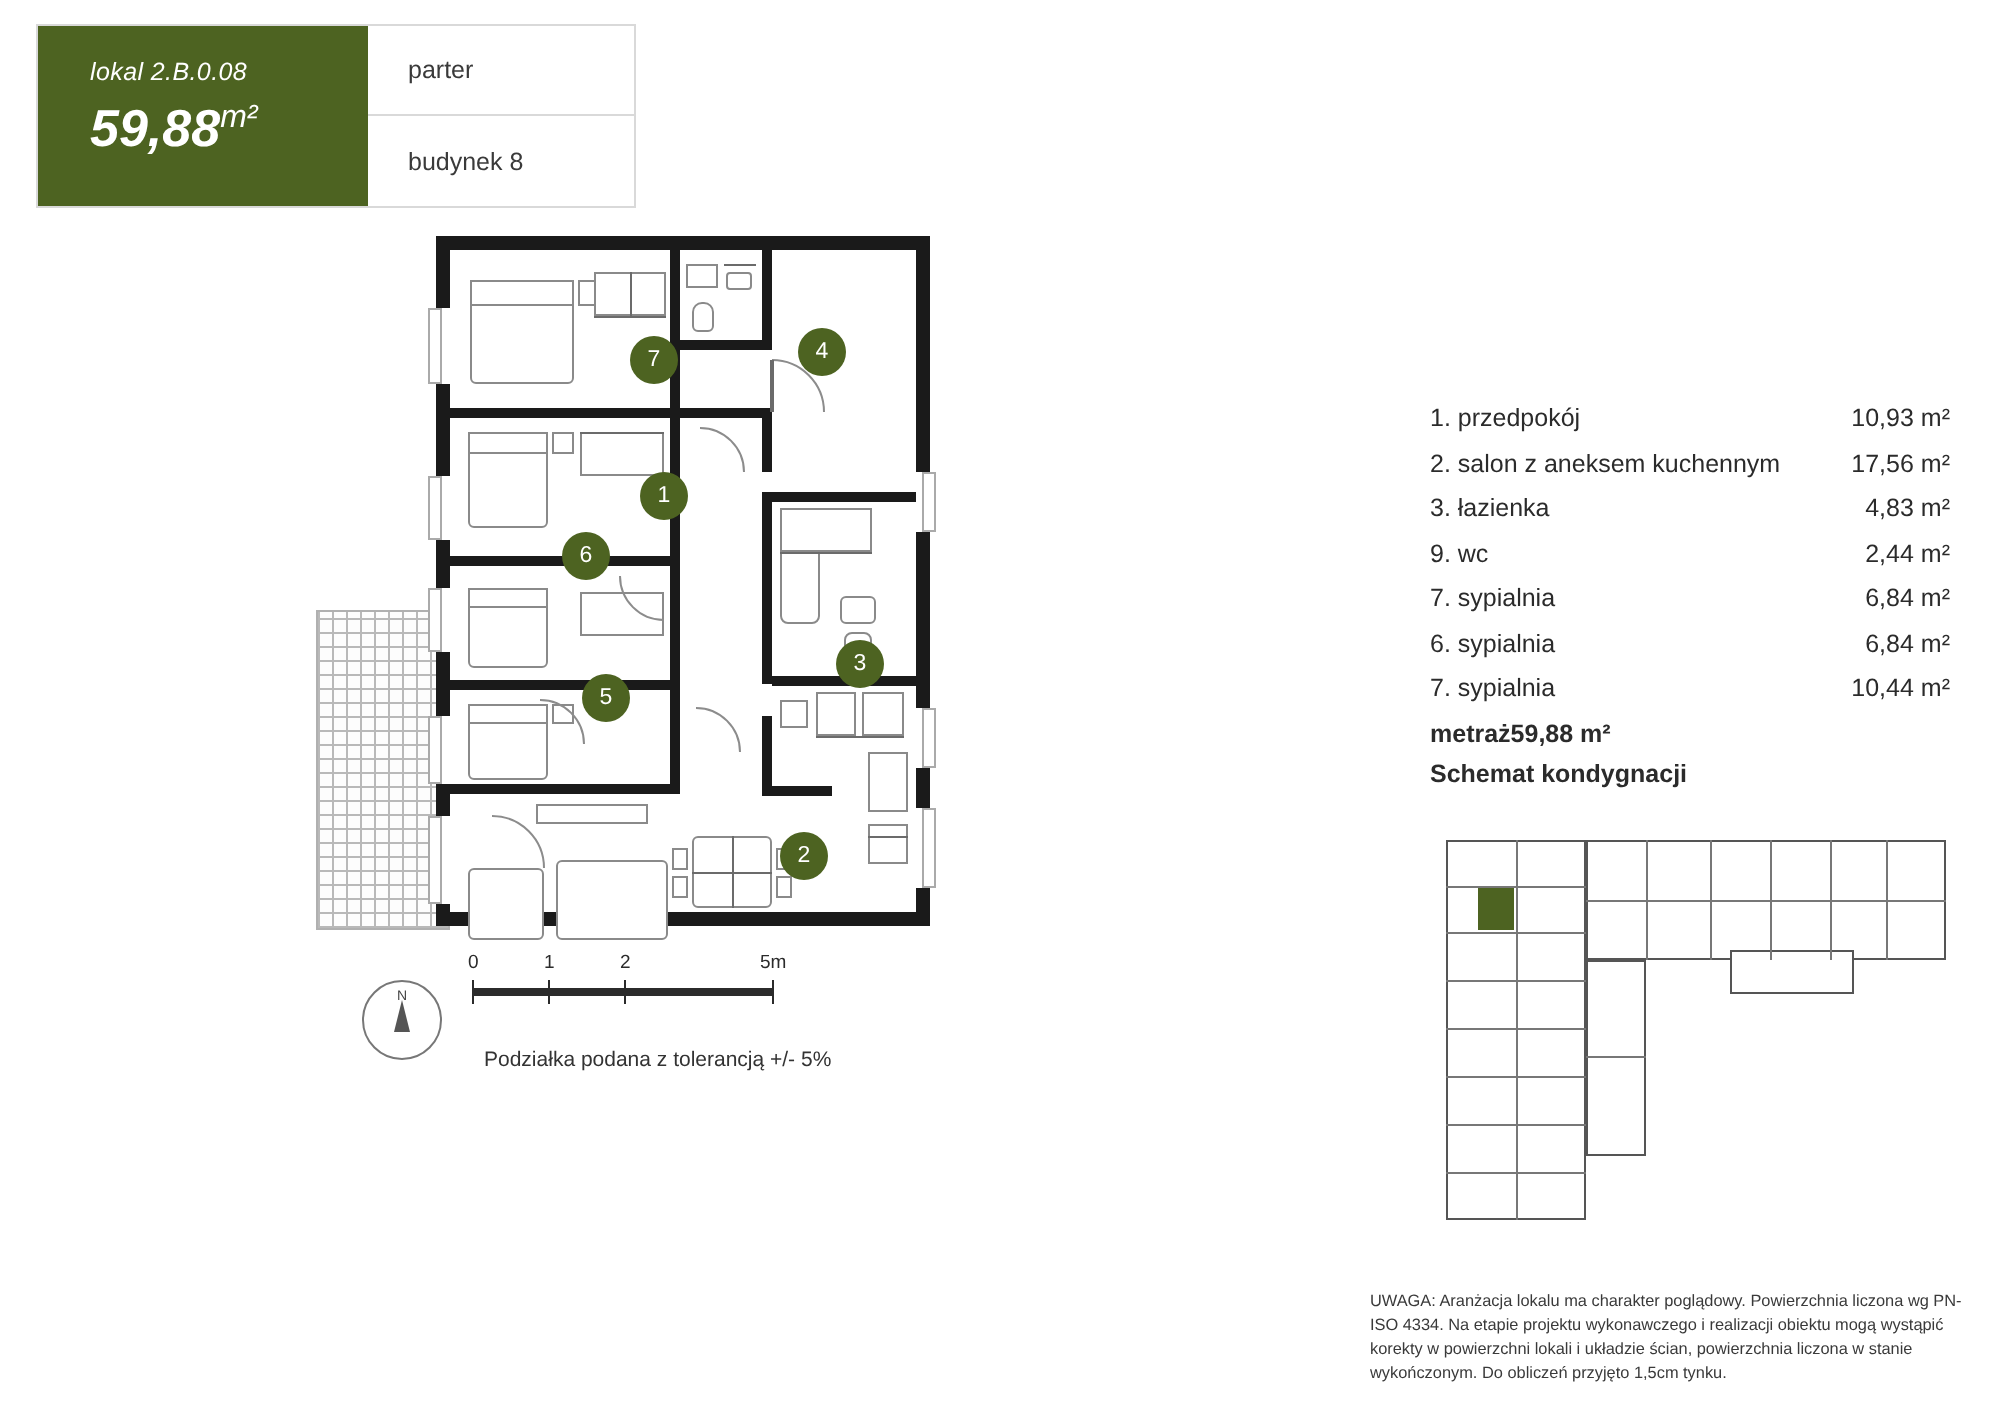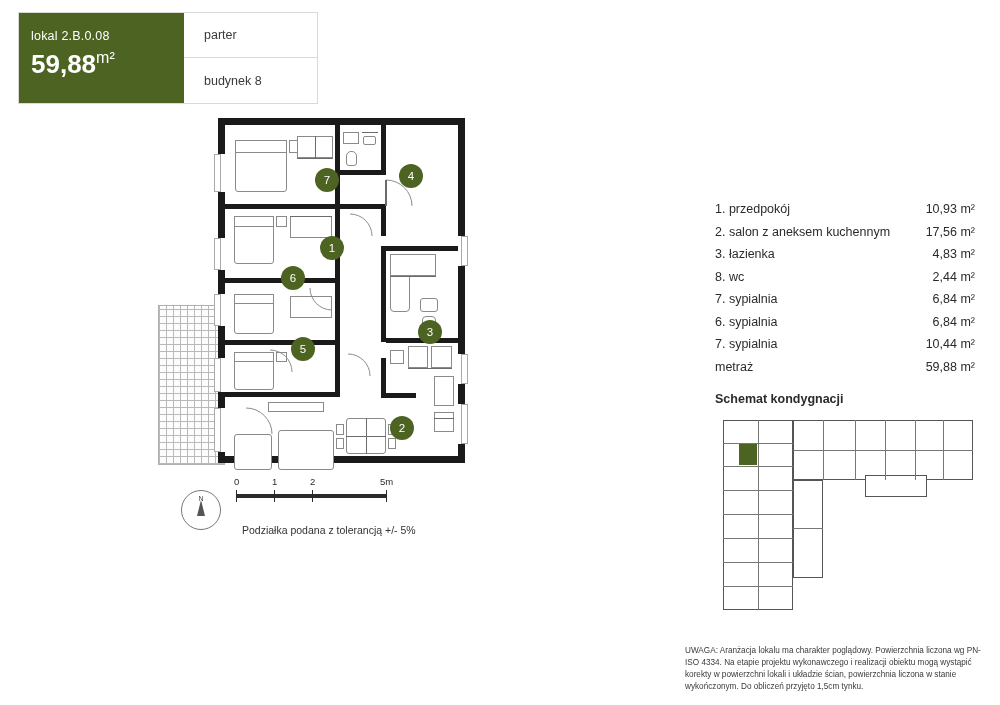--- a/index.html
+++ b/index.html
@@ -12,21 +12,22 @@
     overflow:hidden;
   }
   
   #header-badge{
     position:absolute;left:18px;top:12px;width:300px;height:92px;
     border:1px solid #d9d9d9;box-sizing:border-box;
   }
   #unit-box{
     position:absolute;left:0;top:0;width:165px;height:90px;
     background:#4d6321;color:#fff;box-sizing:border-box;
-    padding:16px 0 0 12px;
+    padding:16px 0 0 26px;
+    font-style:italic;
   }
   #unit-code{font-size:12.5px;letter-spacing:.2px;}
   #unit-area{font-size:26px;font-weight:bold;margin-top:6px;}
   #unit-area .u{font-size:16px;font-weight:normal;vertical-align:super;}
   #floor-box,#building-box{
     position:absolute;left:165px;width:134px;height:45px;
     box-sizing:border-box;display:flex;align-items:center;
     padding-left:20px;font-size:12.5px;color:#3a3a3a;
   }
   #floor-box{top:0;border-bottom:1px solid #d9d9d9;}
@@ -65,22 +66,22 @@
   
   #compass{position:absolute;left:181px;top:490px;width:38px;height:38px;border:1px solid #777;border-radius:50%;}
   #compass .n{position:absolute;left:50%;top:4px;transform:translateX(-50%);font-size:7px;color:#444;}
   #compass .arrow{position:absolute;left:50%;top:9px;transform:translateX(-50%);
      width:0;height:0;border-left:4px solid transparent;border-right:4px solid transparent;border-bottom:16px solid #555;}
 
   
   #legend{position:absolute;left:715px;top:202px;width:260px;}
   .legend-row{display:flex;justify-content:space-between;font-size:12.5px;margin-bottom:8.5px;color:#2b2b2b;}
   .legend-row .val{white-space:nowrap;}
-  #legend-total{display:flex;justify-content:space-between;font-size:12.5px;font-weight:normal;margin-top:8px;}
-  #schema-title{font-size:12.5px;font-weight:bold;margin-top:18px;}
+  #legend-total{display:flex;justify-content:flex-start;font-size:12.5px;font-weight:bold;margin-top:8px;}
+  #schema-title{font-size:12.5px;font-weight:bold;margin-top:6px;}
 
   
   #keyplan{position:absolute;left:715px;top:420px;width:265px;height:200px;}
   .kp{position:absolute;border:1px solid #555;box-sizing:border-box;background:#fff;}
   .kpfill{position:absolute;background:#4d6321;}
   .kpline{position:absolute;background:#777;}
 
   
   #footnote{position:absolute;left:685px;top:645px;width:305px;font-size:8.2px;line-height:1.45;color:#3a3a3a;}
 </style>
@@ -239,21 +240,21 @@
   </div>
   <div class="legend-row">
     <span>2. salon z aneksem kuchennym</span>
     <span class="val">17,56 m²</span>
   </div>
   <div class="legend-row">
     <span>3. łazienka</span>
     <span class="val">4,83 m²</span>
   </div>
   <div class="legend-row">
-    <span>8. wc</span>
+    <span>9. wc</span>
     <span class="val">2,44 m²</span>
   </div>
   <div class="legend-row">
     <span>7. sypialnia</span>
     <span class="val">6,84 m²</span>
   </div>
   <div class="legend-row">
     <span>6. sypialnia</span>
     <span class="val">6,84 m²</span>
   </div>

